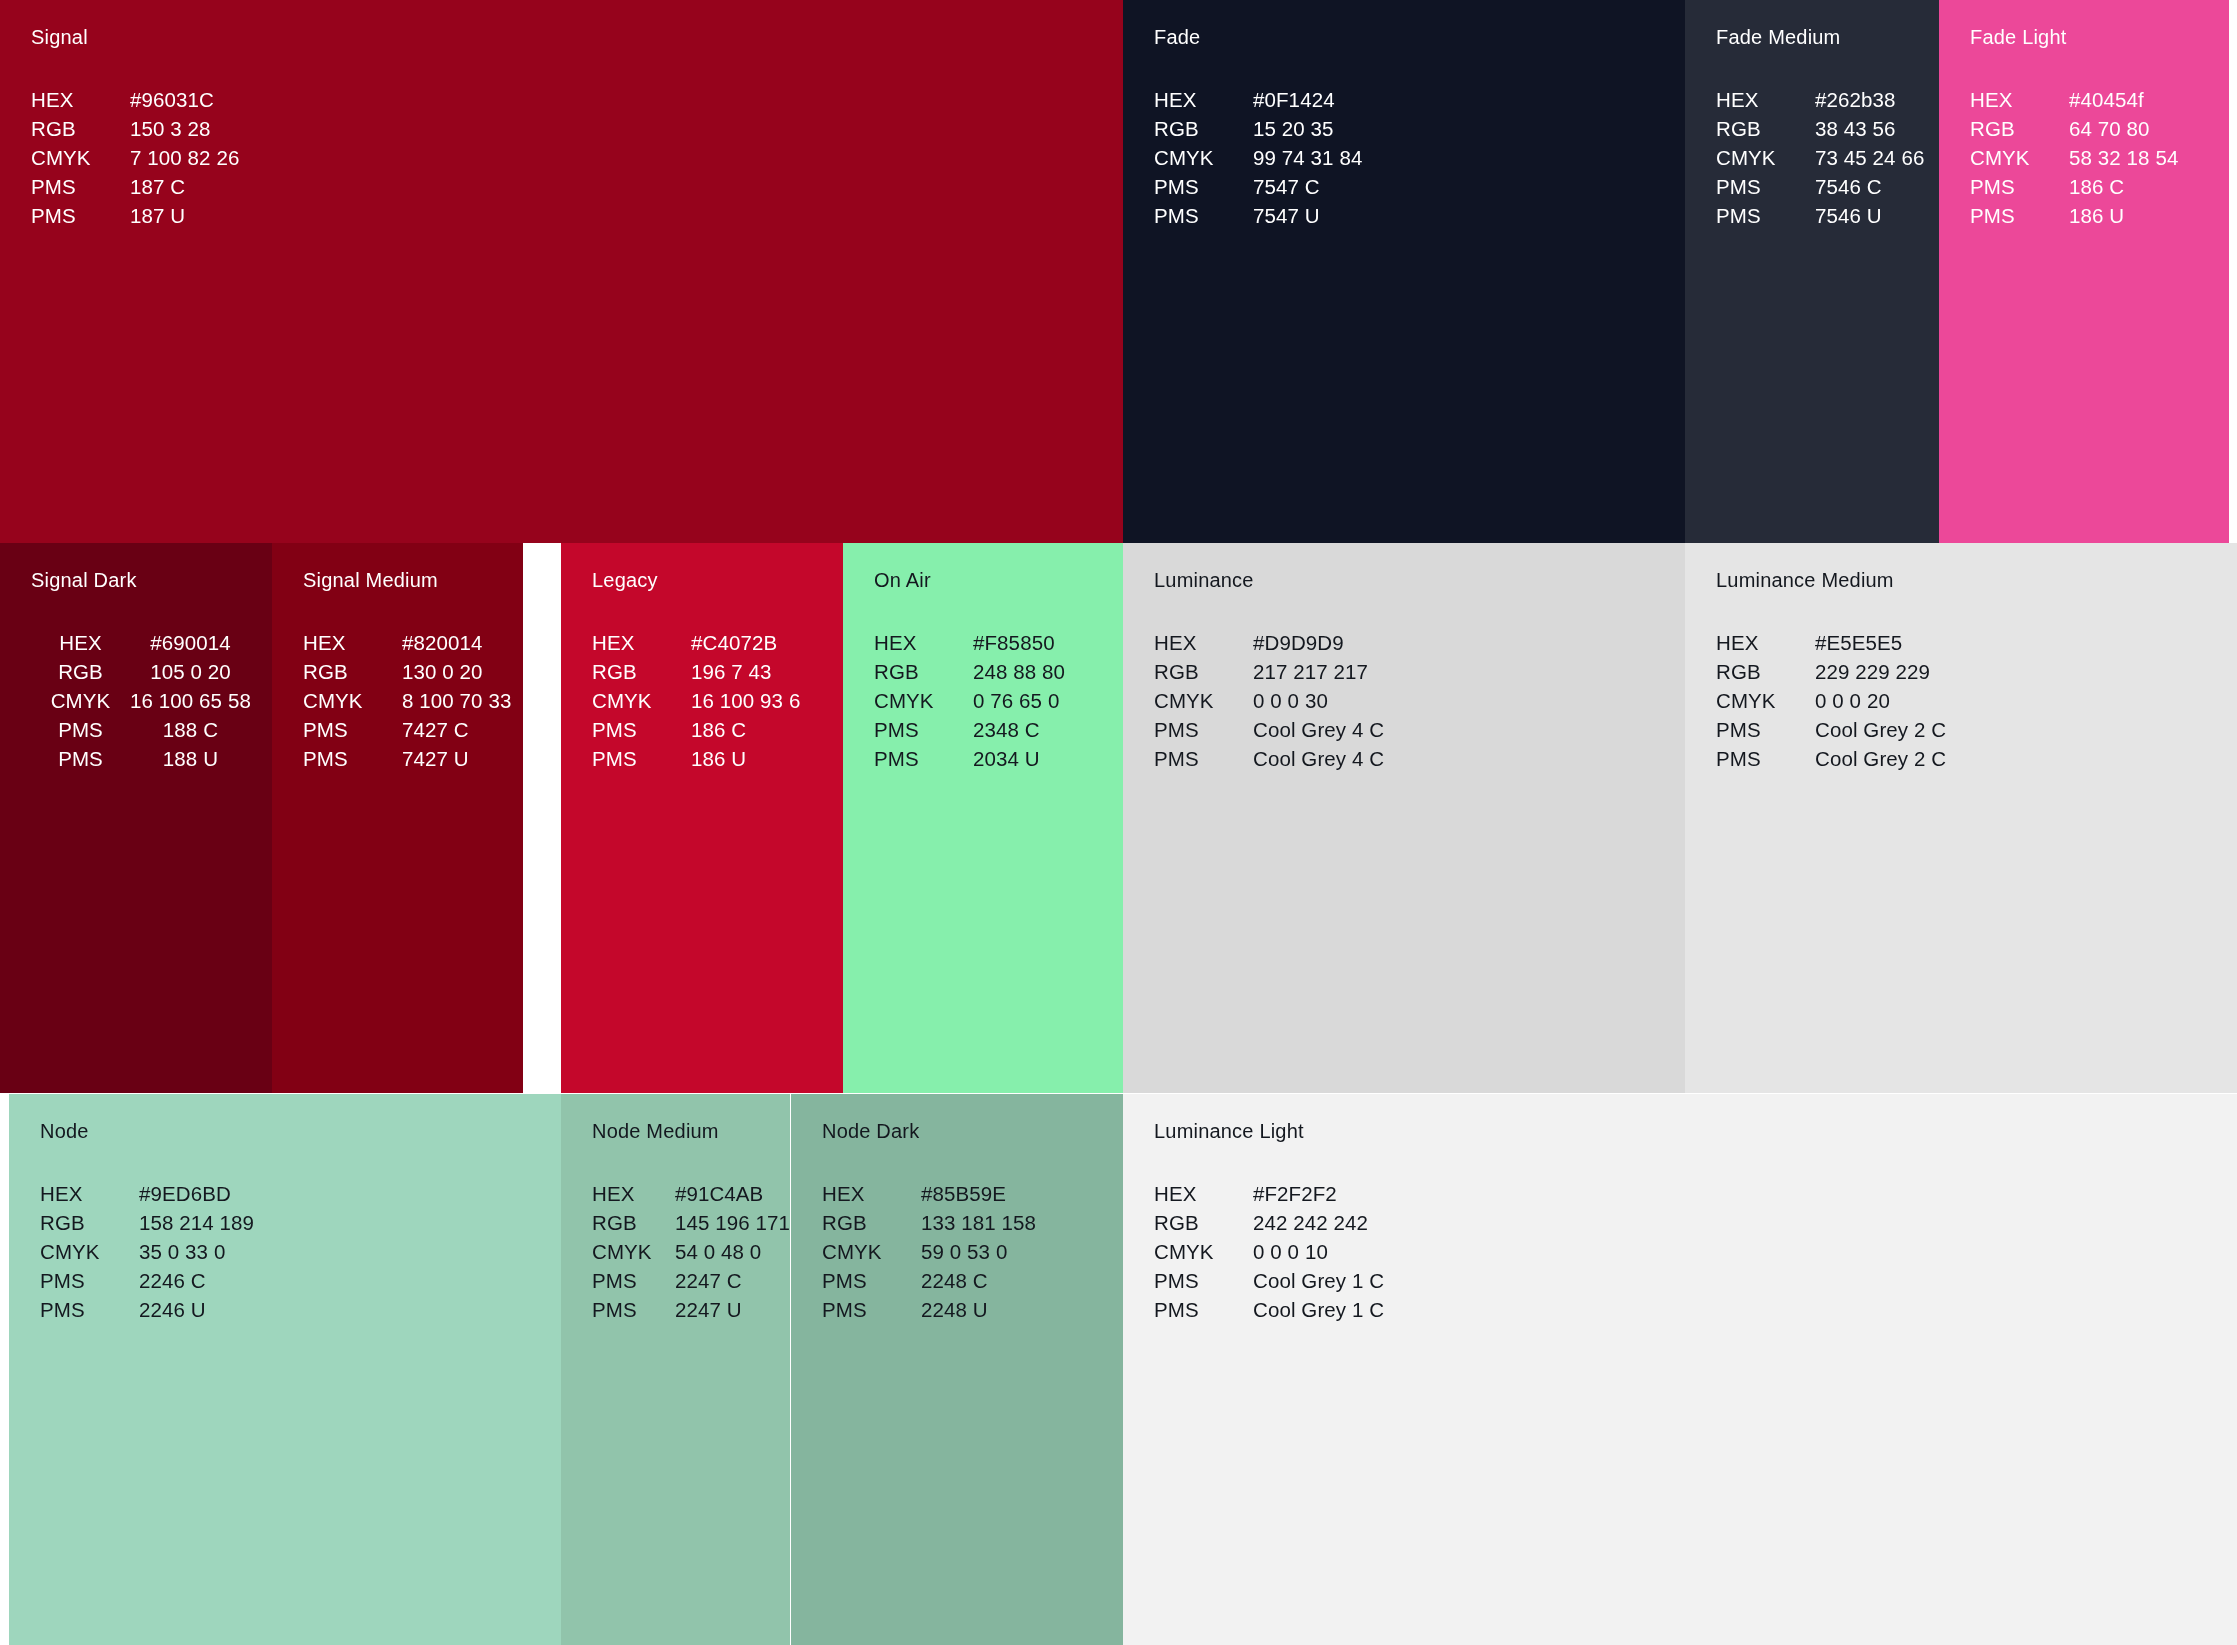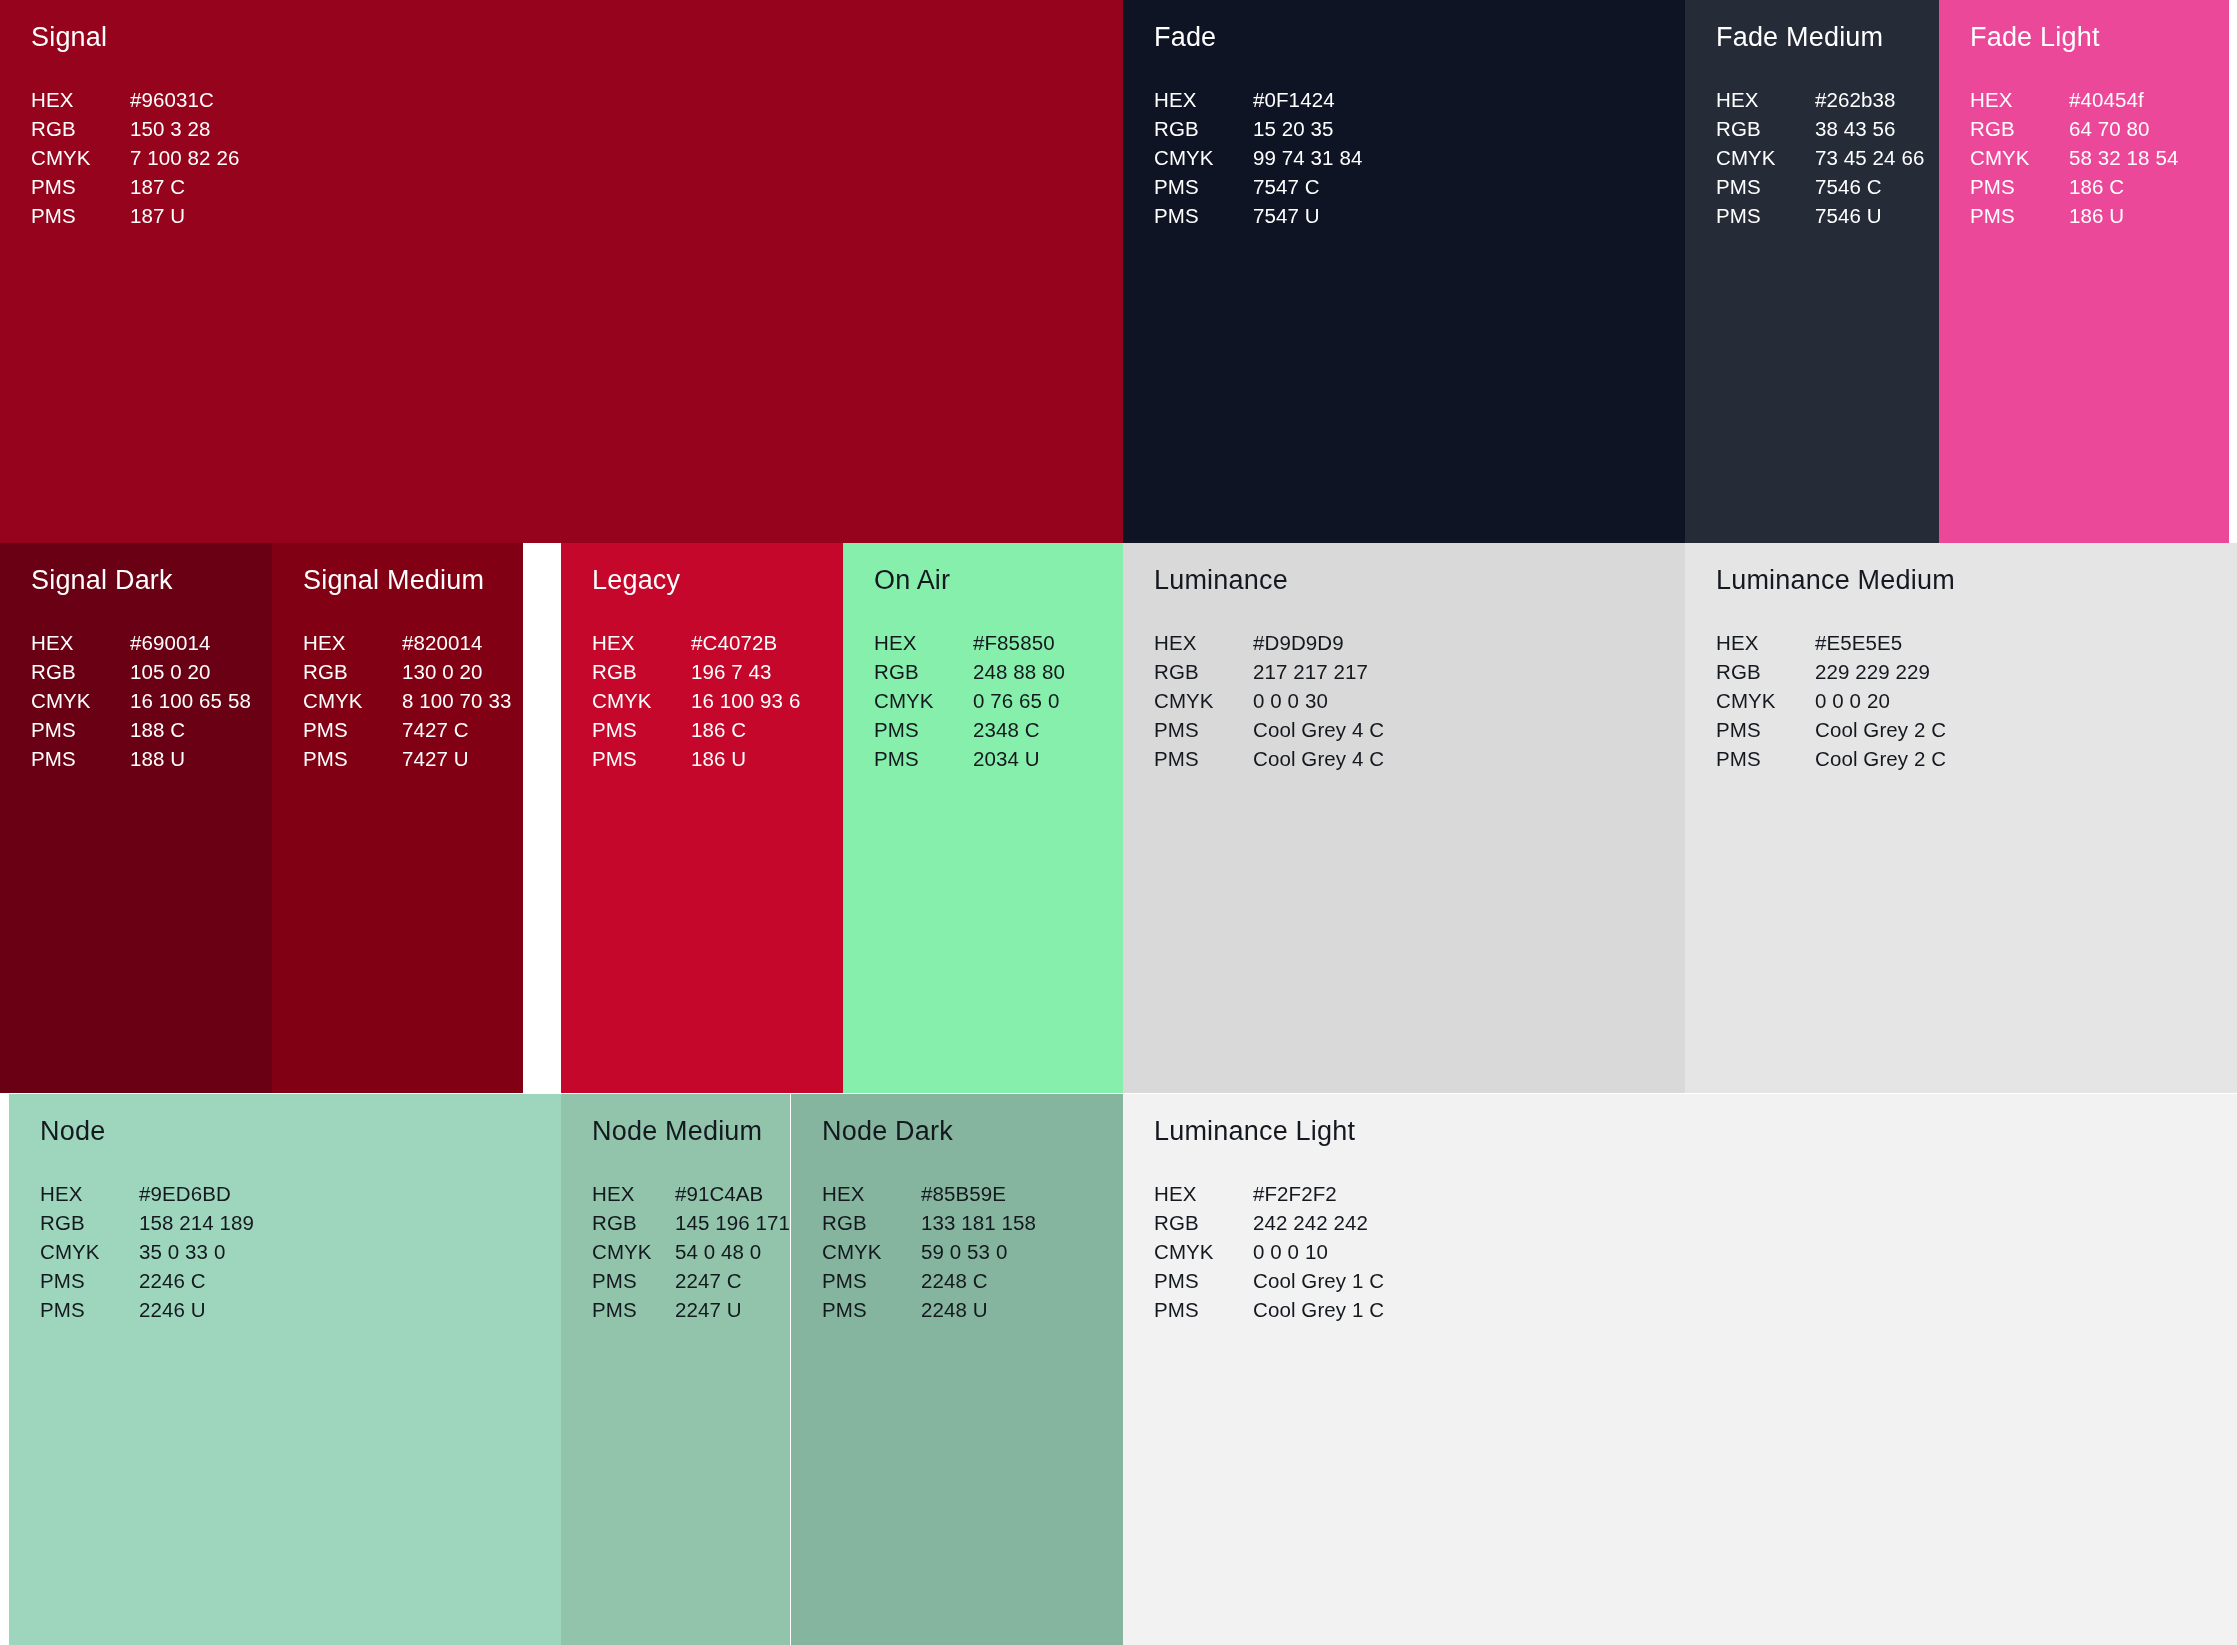--- a/index.html
+++ b/index.html
@@ -25,21 +25,21 @@
   .swatch {
     position: absolute;
     box-sizing: border-box;
     overflow: hidden;
   }
 
   .swatch-name {
     position: absolute;
     left: 31px;
     top: 24px;
-    font-size: 27px;
+    font-size: 20px;
     line-height: 26px;
     font-weight: 400;
     letter-spacing: 0.2px;
     white-space: nowrap;
   }
 
   .spec-table {
     position: absolute;
     left: 31px;
     top: 85px;
@@ -174,21 +174,21 @@
             <td class="spec-label">PMS</td>
             <td class="spec-value">186 C</td>
           </tr>
           <tr>
             <td class="spec-label">PMS</td>
             <td class="spec-value">186 U</td>
           </tr>
         </tbody>
       </table>
     </div>
-    <div class="swatch text-light" style="left: 0px; top: 543px; width: 282px; height: 550px; background: rgb(105, 0, 20);">
+    <div class="swatch text-light" style="left: 0px; top: 543px; width: 282px; height: 550px; background: rgb(105, 0, 20); text-align: center;">
       <div class="swatch-name">Signal Dark</div>
       <table class="spec-table">
         <tbody>
           <tr>
             <td class="spec-label">HEX</td>
             <td class="spec-value">#690014</td>
           </tr>
           <tr>
             <td class="spec-label">RGB</td>
             <td class="spec-value">105 0 20</td>

